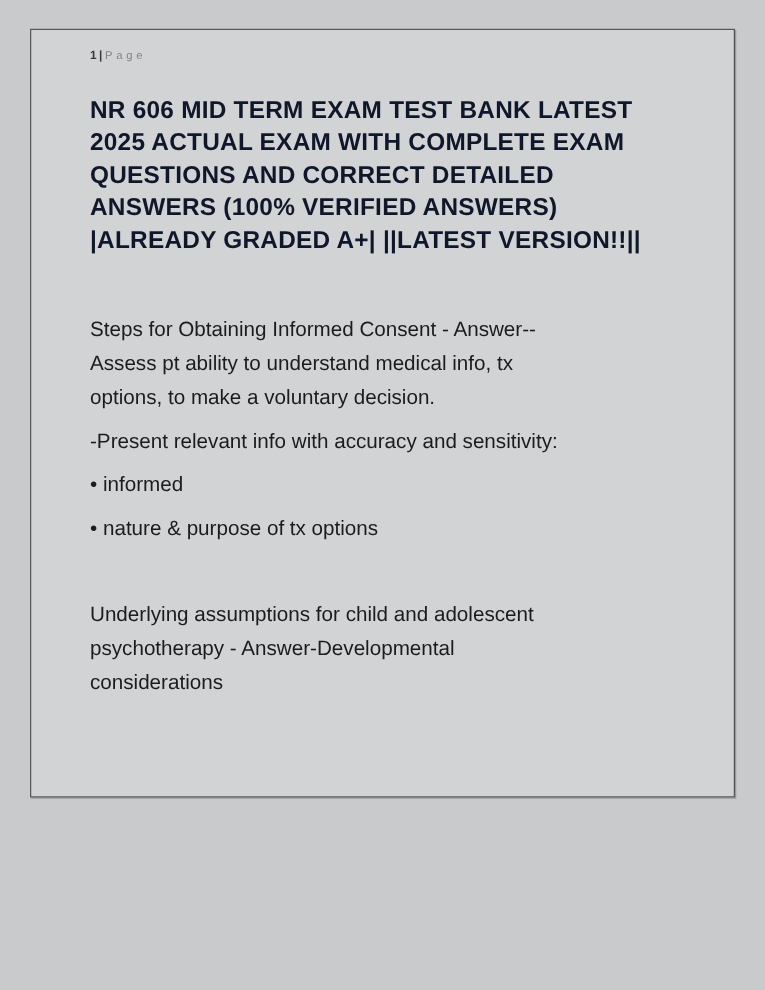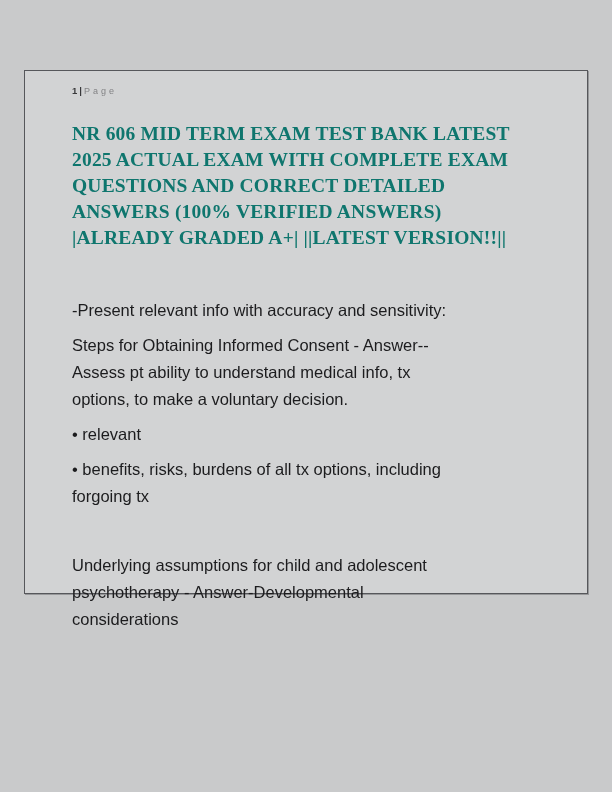--- a/index.html
+++ b/index.html
@@ -12,27 +12,26 @@
     background: #c9cacb;
     font-family: "Liberation Sans", sans-serif;
     position: relative;
     overflow: hidden;
   }
   .page {
     position: absolute;
     left: 24px;
     top: 23px;
     width: 564px;
-    height: 524px;
+    height: 615px;
     background: #d2d3d4;
     border: 1px solid #56575b;
     box-shadow: 1px 1px 0 rgba(90,90,95,0.45);
     box-sizing: border-box;
     padding: 14px 44px 0 47px;
-    margin-top: 47px;
   }
   .page-header {
     font-size: 9.5px;
     color: #58585a;
     margin-bottom: 0;
     line-height: 12px;
   }
   .page-header .num {
     font-weight: bold;
     color: #39393b;
@@ -70,33 +69,32 @@
 </style>
 </head>
 <body>
 
 <div class="page">
 
   <div class="page-header">
     <span class="num">1</span><span class="pipe">|</span><span class="label">Page</span>
   </div>
 
-  <div class="doc-title" style="color: #0f766e; font-family: Liberation Serif, serif;">NR 606 MID TERM EXAM TEST BANK LATEST
+  <div class="doc-title" style="color: #0f172a;">NR 606 MID TERM EXAM TEST BANK LATEST
 2025 ACTUAL EXAM WITH COMPLETE EXAM
 QUESTIONS AND CORRECT DETAILED
 ANSWERS (100% VERIFIED ANSWERS)
 |ALREADY GRADED A+| ||LATEST VERSION!!||</div>
 
-  <p class="para">-Present relevant info with accuracy and sensitivity:</p>
   <p class="para">Steps for Obtaining Informed Consent - Answer--
 Assess pt ability to understand medical info, tx
 options, to make a voluntary decision.</p>
-  <p class="para">• relevant</p>
-  <p class="para">• benefits, risks, burdens of all tx options, including
-forgoing tx</p>
+  <p class="para">-Present relevant info with accuracy and sensitivity:</p>
+  <p class="para">• informed</p>
+  <p class="para">• nature &amp; purpose of tx options</p>
 
   <div class="gap"></div>
 
   <p class="para">Underlying assumptions for child and adolescent
 psychotherapy - Answer-Developmental
 considerations</p>
 
 </div>
 
 </body></html>

